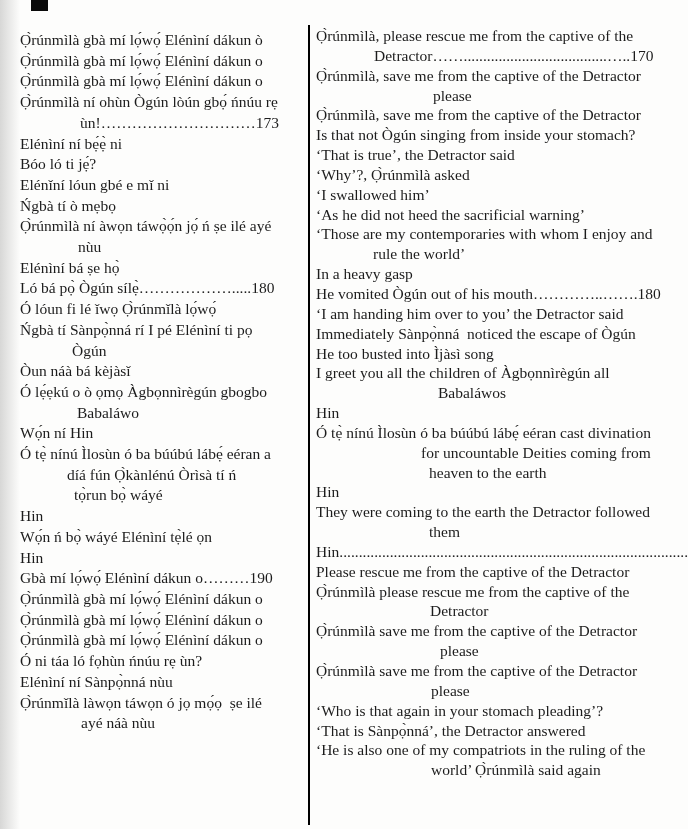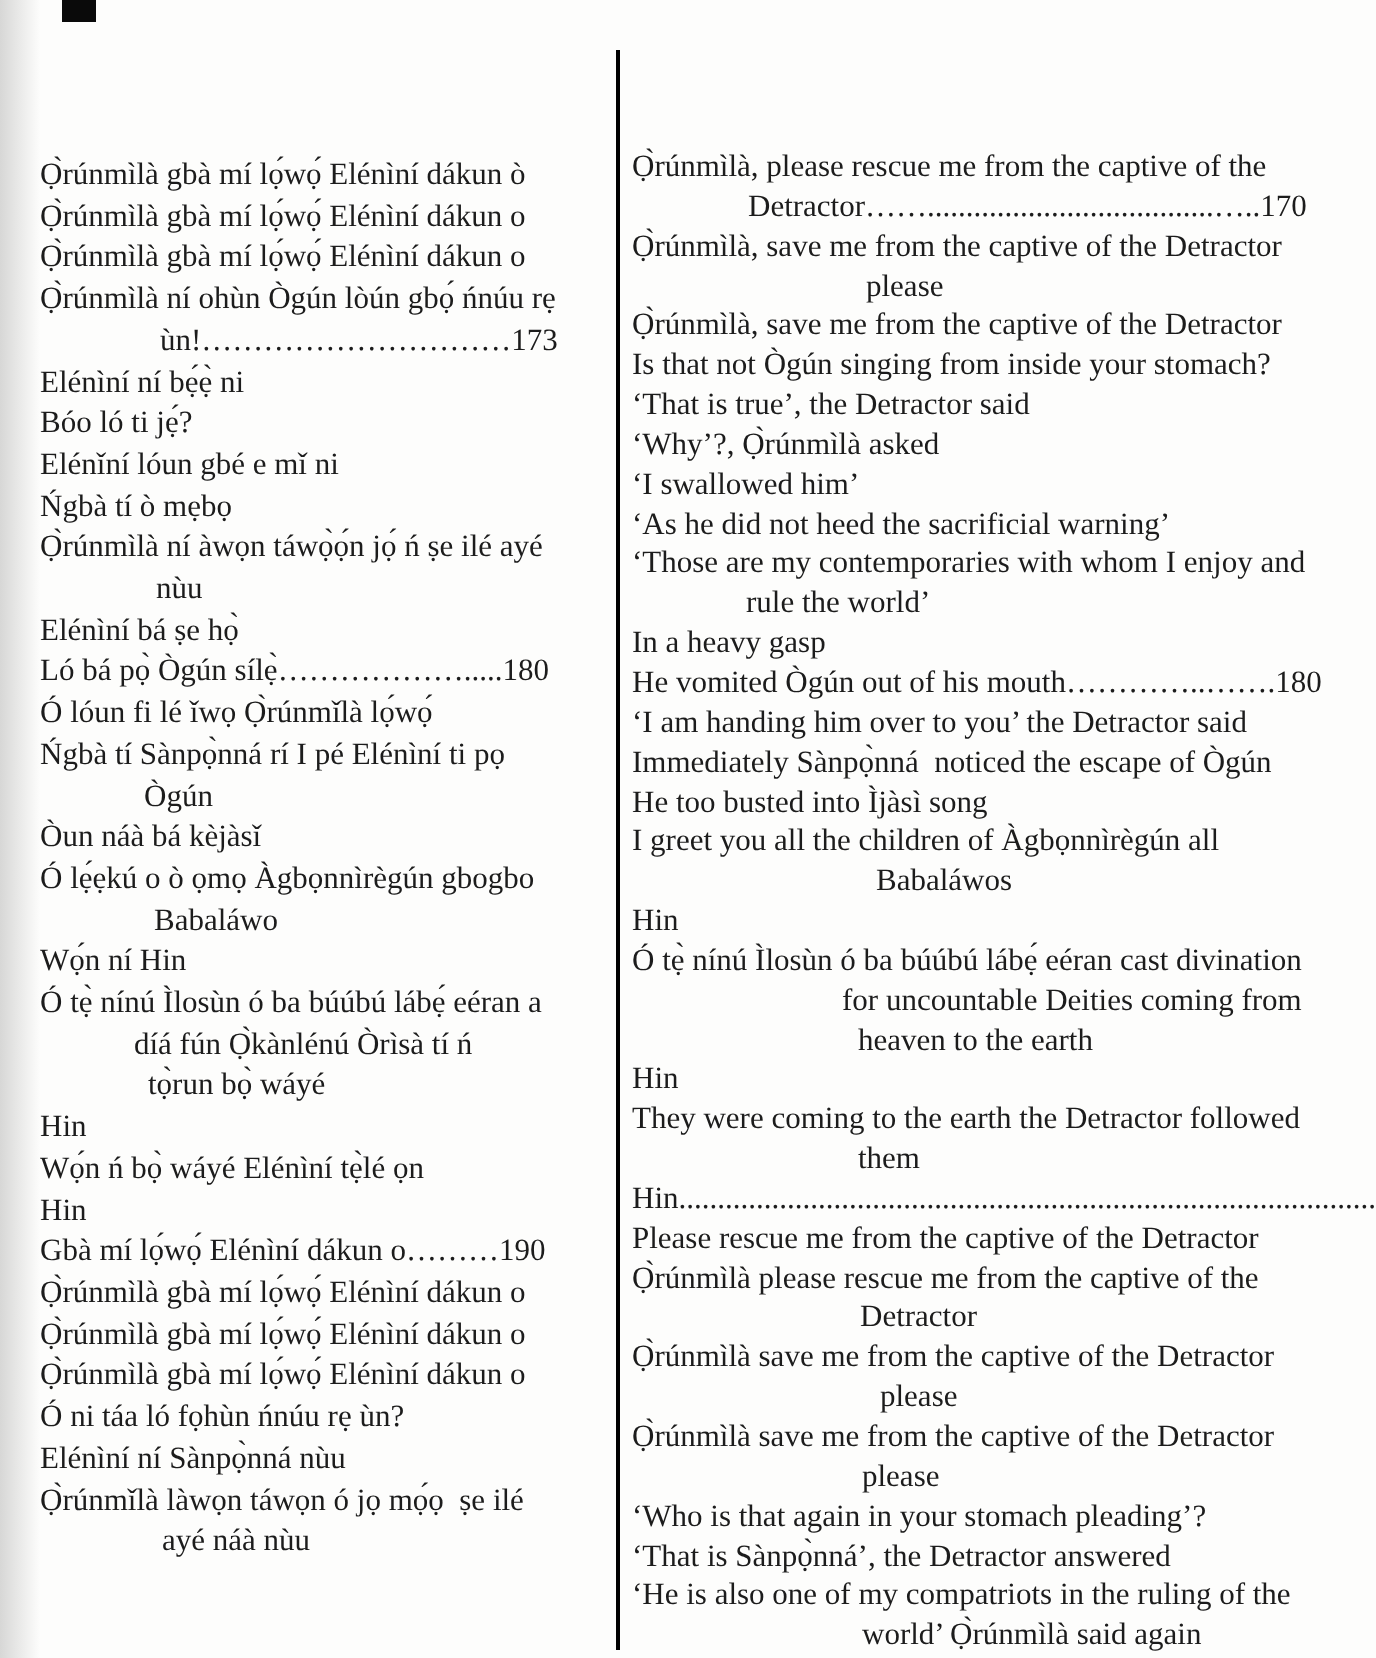--- a/index.html
+++ b/index.html
@@ -28,21 +28,20 @@
   .divider {
     position: absolute;
     left: 308px; top: 25px;
     width: 2px; height: 800px;
     background: #000;
   }
   .col {
     position: absolute;
     font-size: 15.5px;
     white-space: pre;
-    margin-top: 48px;
   }
   .col-left {
     left: 20px; top: 30px;
     width: 288px;
     line-height: 20.7px;
   }
   .col-right {
     left: 316px; top: 26px;
     width: 372px;
     line-height: 19.85px;

